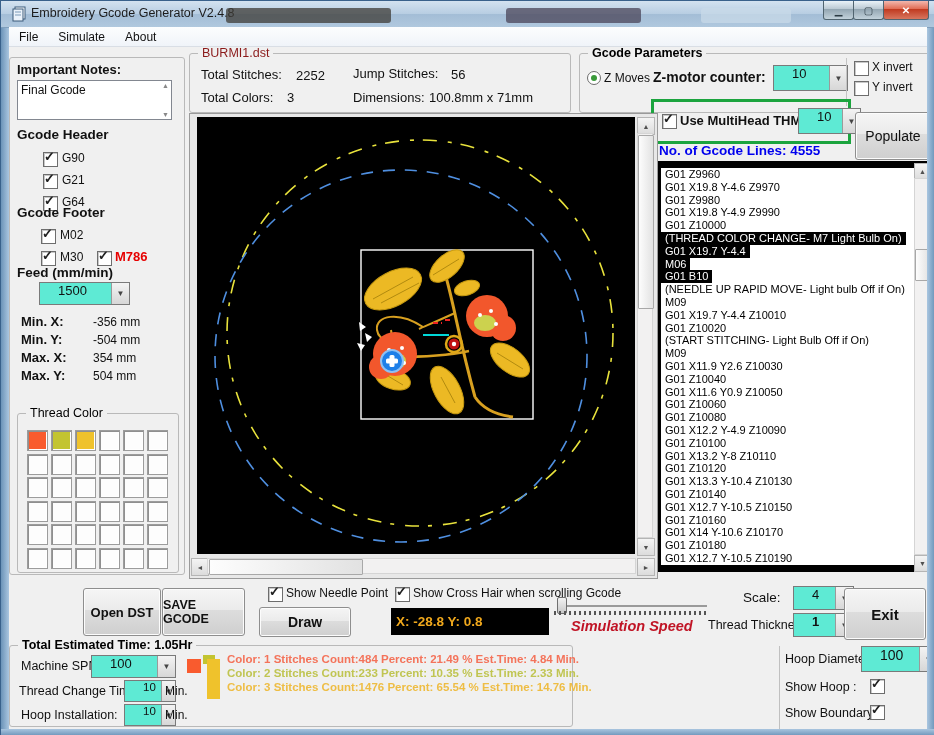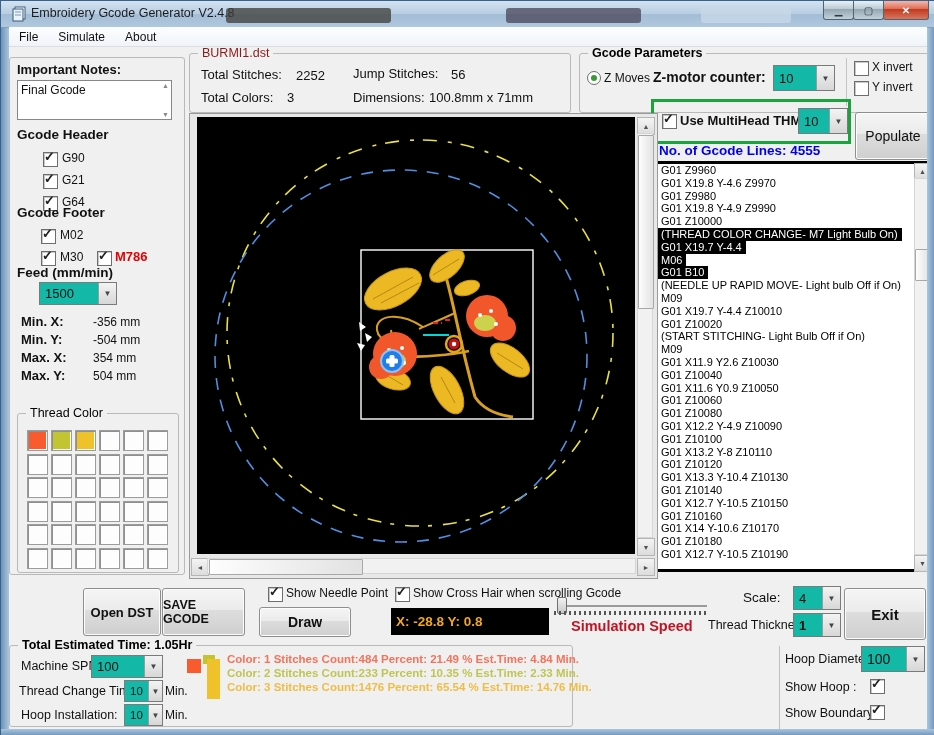--- a/index.html
+++ b/index.html
@@ -32,32 +32,32 @@
   .blbl{font-size:13px;font-weight:bold;color:#111;white-space:nowrap;}
   .groupbox{position:absolute;border:1px solid #b9b9b9;border-radius:3px;}
   .grouptitle{position:absolute;top:-8px;left:8px;background:#f0f0f0;padding:0 4px;font-size:12.5px;white-space:nowrap;}
   .btn{position:absolute;border:1px solid #8e8e8e;border-radius:3px;display:flex;align-items:center;justify-content:center;
        background:linear-gradient(180deg,#f5f5f5,#ebebeb 45%,#dddddd 46%,#cfcfcf);font-weight:bold;font-size:13px;color:#111;
        box-shadow:inset 0 0 0 1px #fcfcfc;}
   .cb{position:absolute;width:13px;height:13px;background:#fff;border:1px solid #6d6d6d;box-shadow:inset 1px 1px 0 #c8c8c8;}
   .cb .mark{position:absolute;left:0px;top:-3px;font-size:13px;font-weight:bold;color:#222;line-height:13px;}
   .radio{position:absolute;width:12px;height:12px;border-radius:50%;background:#fff;border:1px solid #6d6d6d;}
   .radio.on::after{content:"";position:absolute;left:3px;top:3px;width:6px;height:6px;border-radius:50%;background:#3a9a3a;}
-  .select{position:absolute;background:#14b8a6;border:1px solid #7a7a7a;display:flex;align-items:center;}
+  .select{position:absolute;background:#5eead4;border:1px solid #7a7a7a;display:flex;align-items:flex-start;padding-left:13px;}
   .sel-val{flex:1;font-size:13px;padding-left:5px;color:#111;}
   .sel-btn{width:17px;align-self:stretch;display:flex;align-items:center;justify-content:center;font-size:8px;color:#444;
            background:linear-gradient(180deg,#f3f3f3,#d7d7d7);border-left:1px solid #9a9a9a;}
   .sunken{border:1px solid #828790;background:#fff;}
   
   .sb-btn{position:absolute;background:linear-gradient(180deg,#f4f4f4,#dcdcdc);border:1px solid #b5b5b5;
           display:flex;align-items:center;justify-content:center;font-size:7px;color:#505050;}
   .sb-track{position:absolute;background:#f2f1f1;border:1px solid #d5d5d5;}
   .sb-thumb{position:absolute;background:linear-gradient(90deg,#fdfdfd,#e2e2e2);border:1px solid #a8a8a8;border-radius:1px;}
   
-  #gcode-list{position:absolute;left:653px;top:160px;width:278px;height:411px;background:#fff;border:3px solid #000000;
+  #gcode-list{position:absolute;left:653px;top:160px;width:278px;height:411px;background:#fff;border:7px solid #000000;
               overflow:hidden;box-sizing:border-box;}
   .gline{font-size:11px;line-height:12.8px;padding-left:4px;color:#000;white-space:nowrap;}
   .gline.sel{background:#000;color:#fff;width:max-content;padding-right:4px;}
   
   .tcell{position:absolute;width:19px;height:19px;background:#fdfdfd;border:1px solid #9c9c9c;
          box-shadow:inset 1px 1px 0 #8f8f8f, inset -1px -1px 0 #ffffff;}
   
   .stat-line{position:absolute;font-size:11.5px;font-weight:bold;white-space:nowrap;}
   #coord-box{position:absolute;left:390px;top:607px;width:158px;height:27px;background:#000;color:#f0a81c;
              font-weight:bold;font-size:13.5px;display:flex;align-items:center;padding-left:5px;box-sizing:border-box;}
@@ -377,21 +377,21 @@
   <div class="btn" style="left:258px;top:606px;width:90px;height:28px;font-size:14px;">
       <span>Draw</span>
     </div>
   <div id="coord-box">
       <span>X: -28.8 Y: 0.8</span>
     </div>
 
   <div class="abs" style="left:556px;top:604px;width:150px;height:2px;background:#9a9a9a;"></div>
   <div class="abs" style="left:556px;top:596px;width:8px;height:15px;background:linear-gradient(180deg,#f2f2f2,#c8c8c8);border:1px solid #707070;border-radius:2px;"></div>
   <div id="sim-ticks"></div>
-  <div class="abs blbl" style="left:570px;top:617px;font-size:14.5px;color:#c01425;">Simulation Speed</div>
+  <div class="abs blbl" style="left:570px;top:617px;font-size:14.5px;color:#c01425;font-style:italic;">Simulation Speed</div>
   <div class="abs lbl" style="left:742px;top:589px;font-size:13.5px;">Scale:</div>
   <div class="select" style="left:792px;top:585px;width:46px;height:22px;">
     <span class="sel-val">4</span>
     <span class="sel-btn">▼</span>
   </div>
   <div class="abs lbl" style="left:707px;top:617px;font-size:12.5px;">Thread Thickness</div>
   <div class="select" style="left:792px;top:612px;width:46px;height:22px;">
     <span class="sel-val" style="font-weight:bold;">1</span>
     <span class="sel-btn">▼</span>
   </div>

